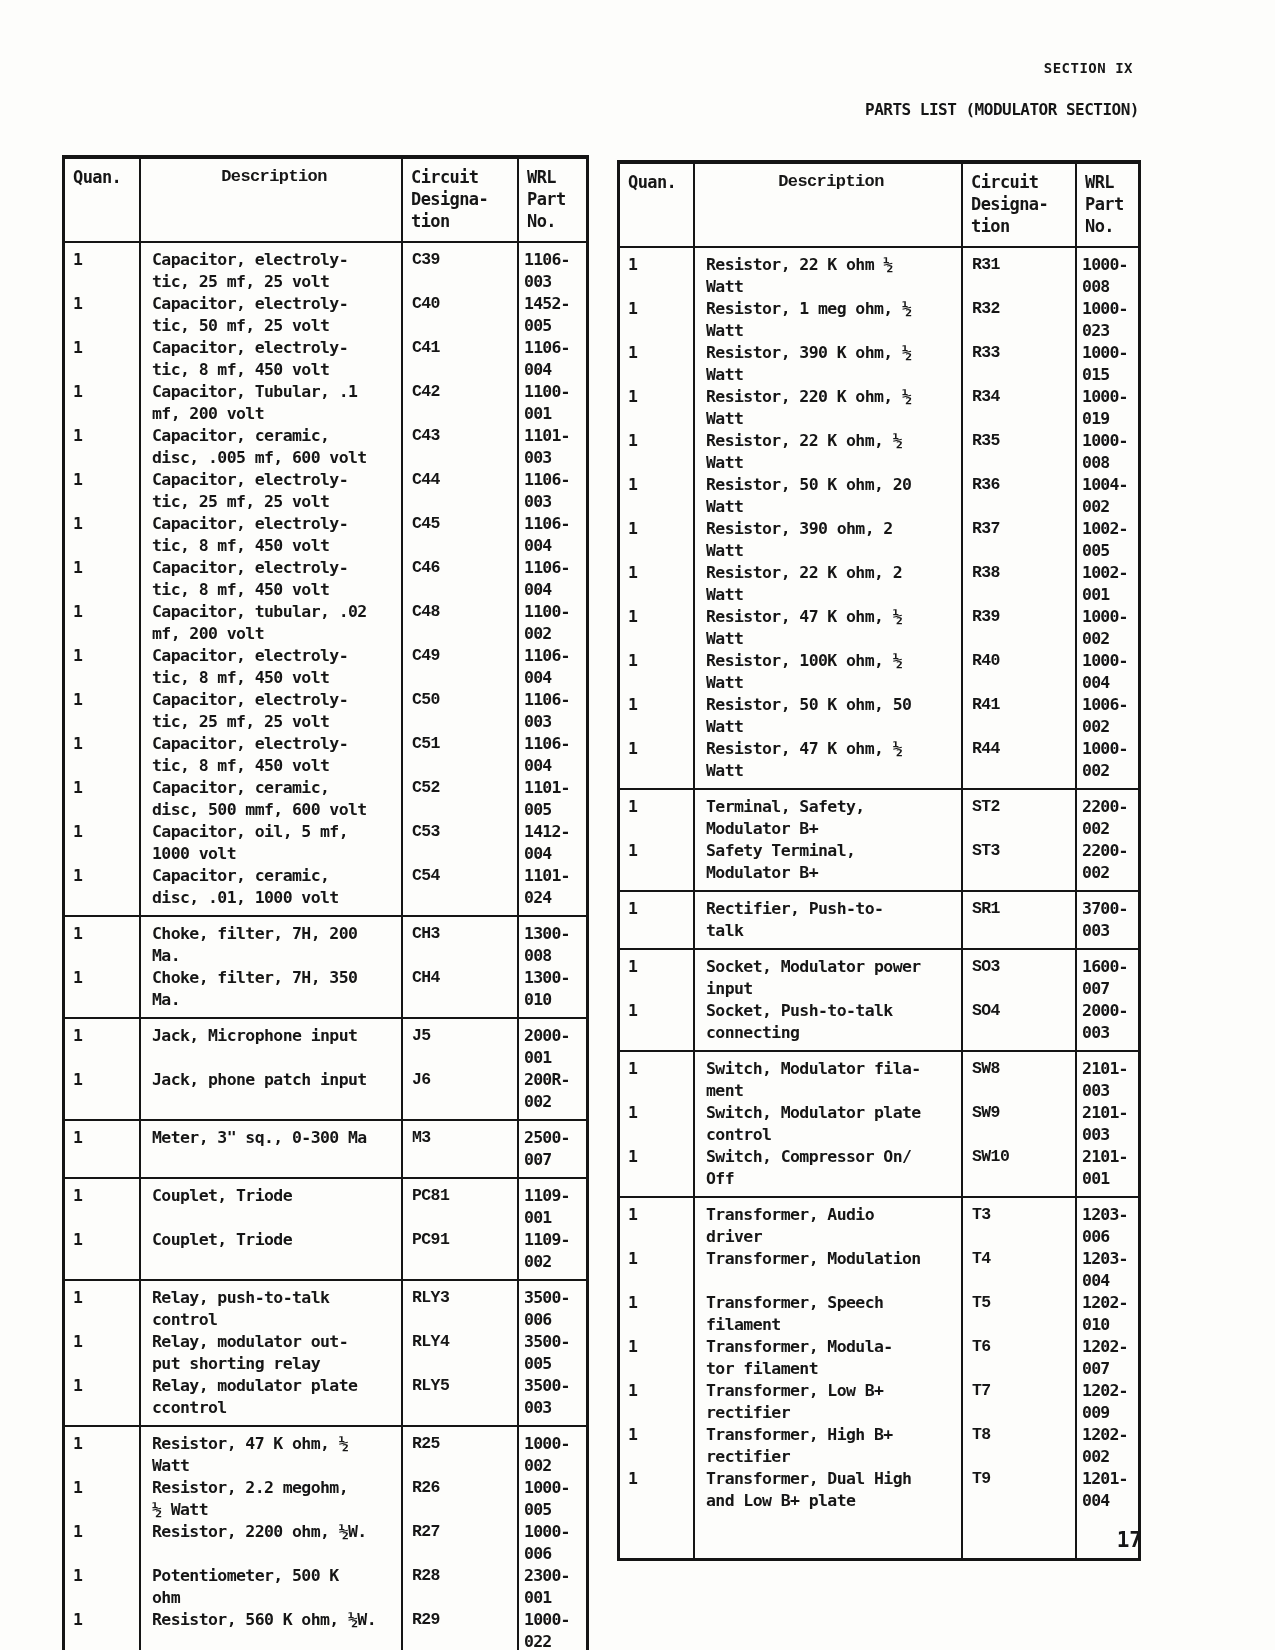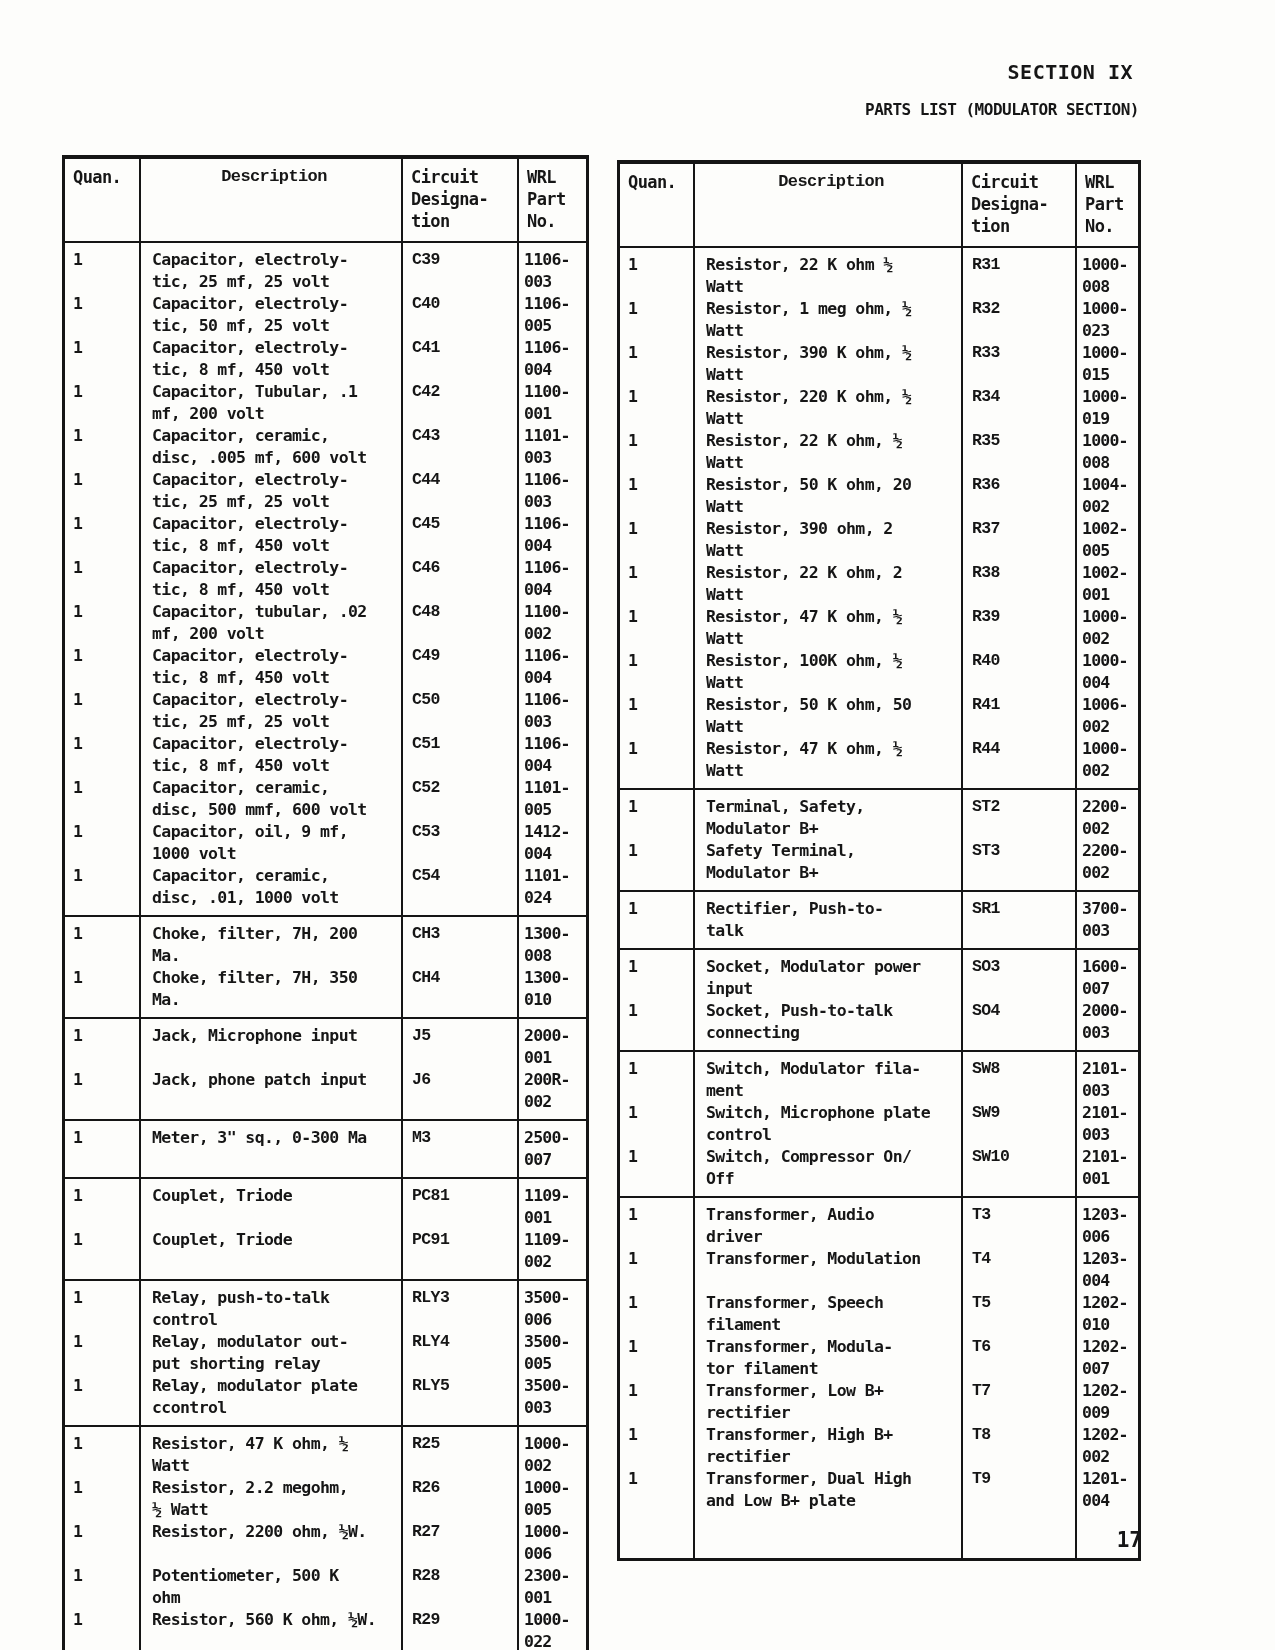--- a/index.html
+++ b/index.html
@@ -15,21 +15,21 @@
     background: #fdfdfb;
     color: #161616;
     font-family: "DejaVu Sans Mono", "Liberation Mono", monospace;
     font-weight: bold;
     overflow: hidden;
   }
   .hdr-section {
     position: absolute;
     top: 60px;
     right: 142px;
-    font-size: 20px;
+    font-size: 14px;
     letter-spacing: 0.5px;
     white-space: nowrap;
     margin-left: 36px;
   }
   .hdr-subtitle {
     position: absolute;
     top: 100px;
     right: 136px;
     font-size: 16px;
     letter-spacing: -0.5px;
@@ -124,21 +124,21 @@
           <td class="c-circ">C39</td>
           <td class="c-part">1106-003</td>
         </tr>
         <tr>
           <td class="c-quan">1</td>
           <td class="c-desc">
             <div>Capacitor, electroly-</div>
             <div>tic, 50 mf, 25 volt</div>
           </td>
           <td class="c-circ">C40</td>
-          <td class="c-part">1106-005</td>
+          <td class="c-part">1452-005</td>
         </tr>
         <tr>
           <td class="c-quan">1</td>
           <td class="c-desc">
             <div>Capacitor, electroly-</div>
             <div>tic, 8 mf, 450 volt</div>
           </td>
           <td class="c-circ">C41</td>
           <td class="c-part">1106-004</td>
         </tr>
@@ -228,21 +228,21 @@
           <td class="c-desc">
             <div>Capacitor, ceramic,</div>
             <div>disc, 500 mmf, 600 volt</div>
           </td>
           <td class="c-circ">C52</td>
           <td class="c-part">1101-005</td>
         </tr>
         <tr>
           <td class="c-quan">1</td>
           <td class="c-desc">
-            <div>Capacitor, oil, 9 mf,</div>
+            <div>Capacitor, oil, 5 mf,</div>
             <div>1000 volt</div>
           </td>
           <td class="c-circ">C53</td>
           <td class="c-part">1412-004</td>
         </tr>
         <tr class="g-last">
           <td class="c-quan">1</td>
           <td class="c-desc">
             <div>Capacitor, ceramic,</div>
             <div>disc, .01, 1000 volt</div>
@@ -580,21 +580,21 @@
           <td class="c-desc">
             <div>Switch, Modulator fila-</div>
             <div>ment</div>
           </td>
           <td class="c-circ">SW8</td>
           <td class="c-part">2101-003</td>
         </tr>
         <tr>
           <td class="c-quan">1</td>
           <td class="c-desc">
-            <div>Switch, Microphone plate</div>
+            <div>Switch, Modulator plate</div>
             <div>control</div>
           </td>
           <td class="c-circ">SW9</td>
           <td class="c-part">2101-003</td>
         </tr>
         <tr class="g-last">
           <td class="c-quan">1</td>
           <td class="c-desc">
             <div>Switch, Compressor On/</div>
             <div>Off</div>

